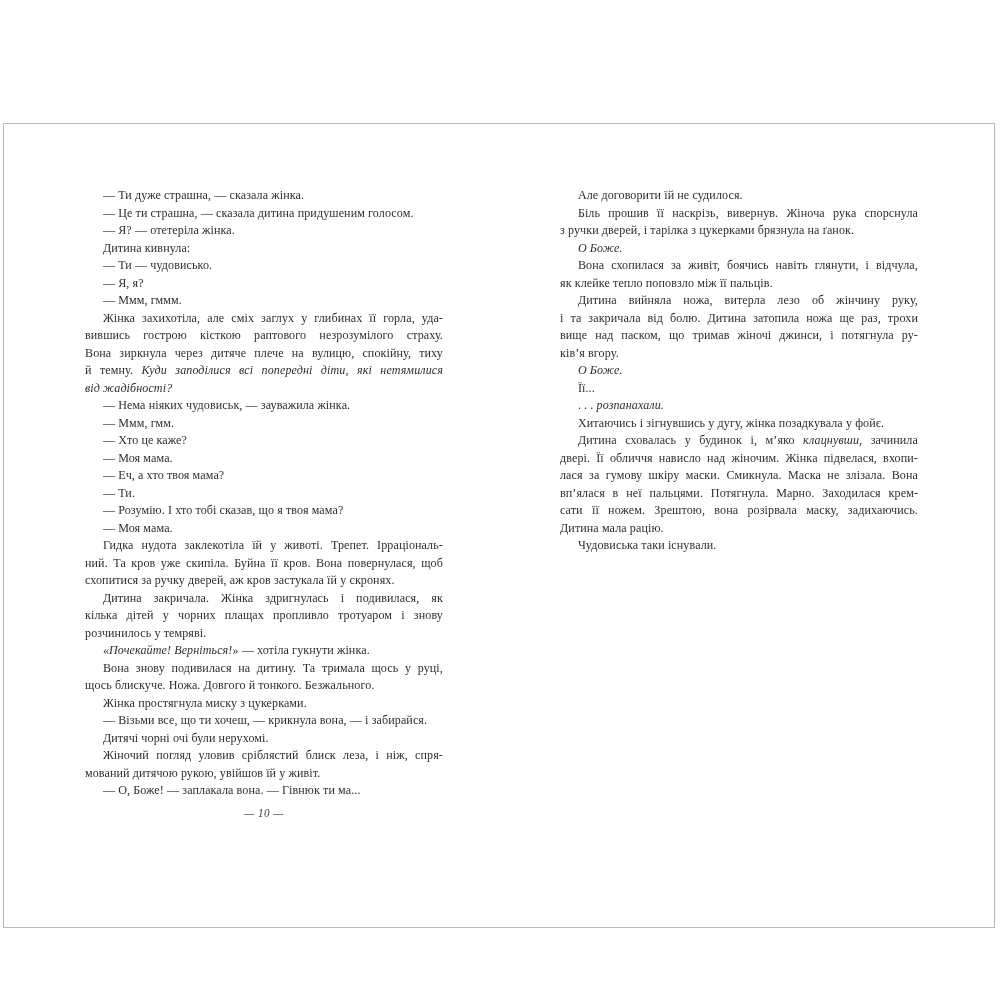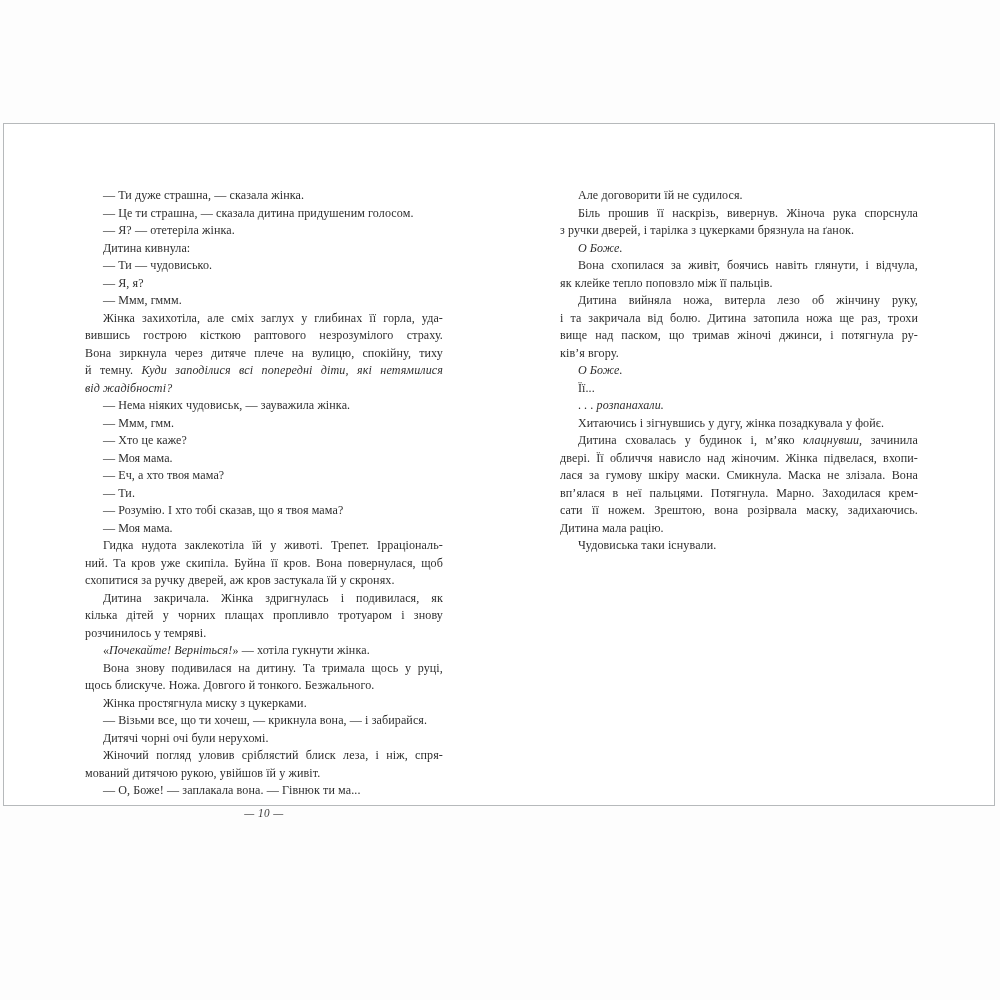--- a/index.html
+++ b/index.html
@@ -4,21 +4,21 @@
 <style>
   html,body { margin:0; padding:0; }
   body {
     width:1000px; height:1000px;
     background:#fdfdfd;
     position:relative;
     font-family:"Liberation Serif","DejaVu Serif",serif;
   }
   .spread {
     position:absolute; left:3px; top:123px;
-    width:992px; height:683px;
+    width:992px; height:805px;
     background:#ffffff;
     border:1px solid #b6b9bb;
     box-sizing:border-box;
   }
   .col {
     position:absolute; top:62px;
     width:400px;
     transform:scaleX(0.895);
     transform-origin:0 0;
     font-size:13.5px;

